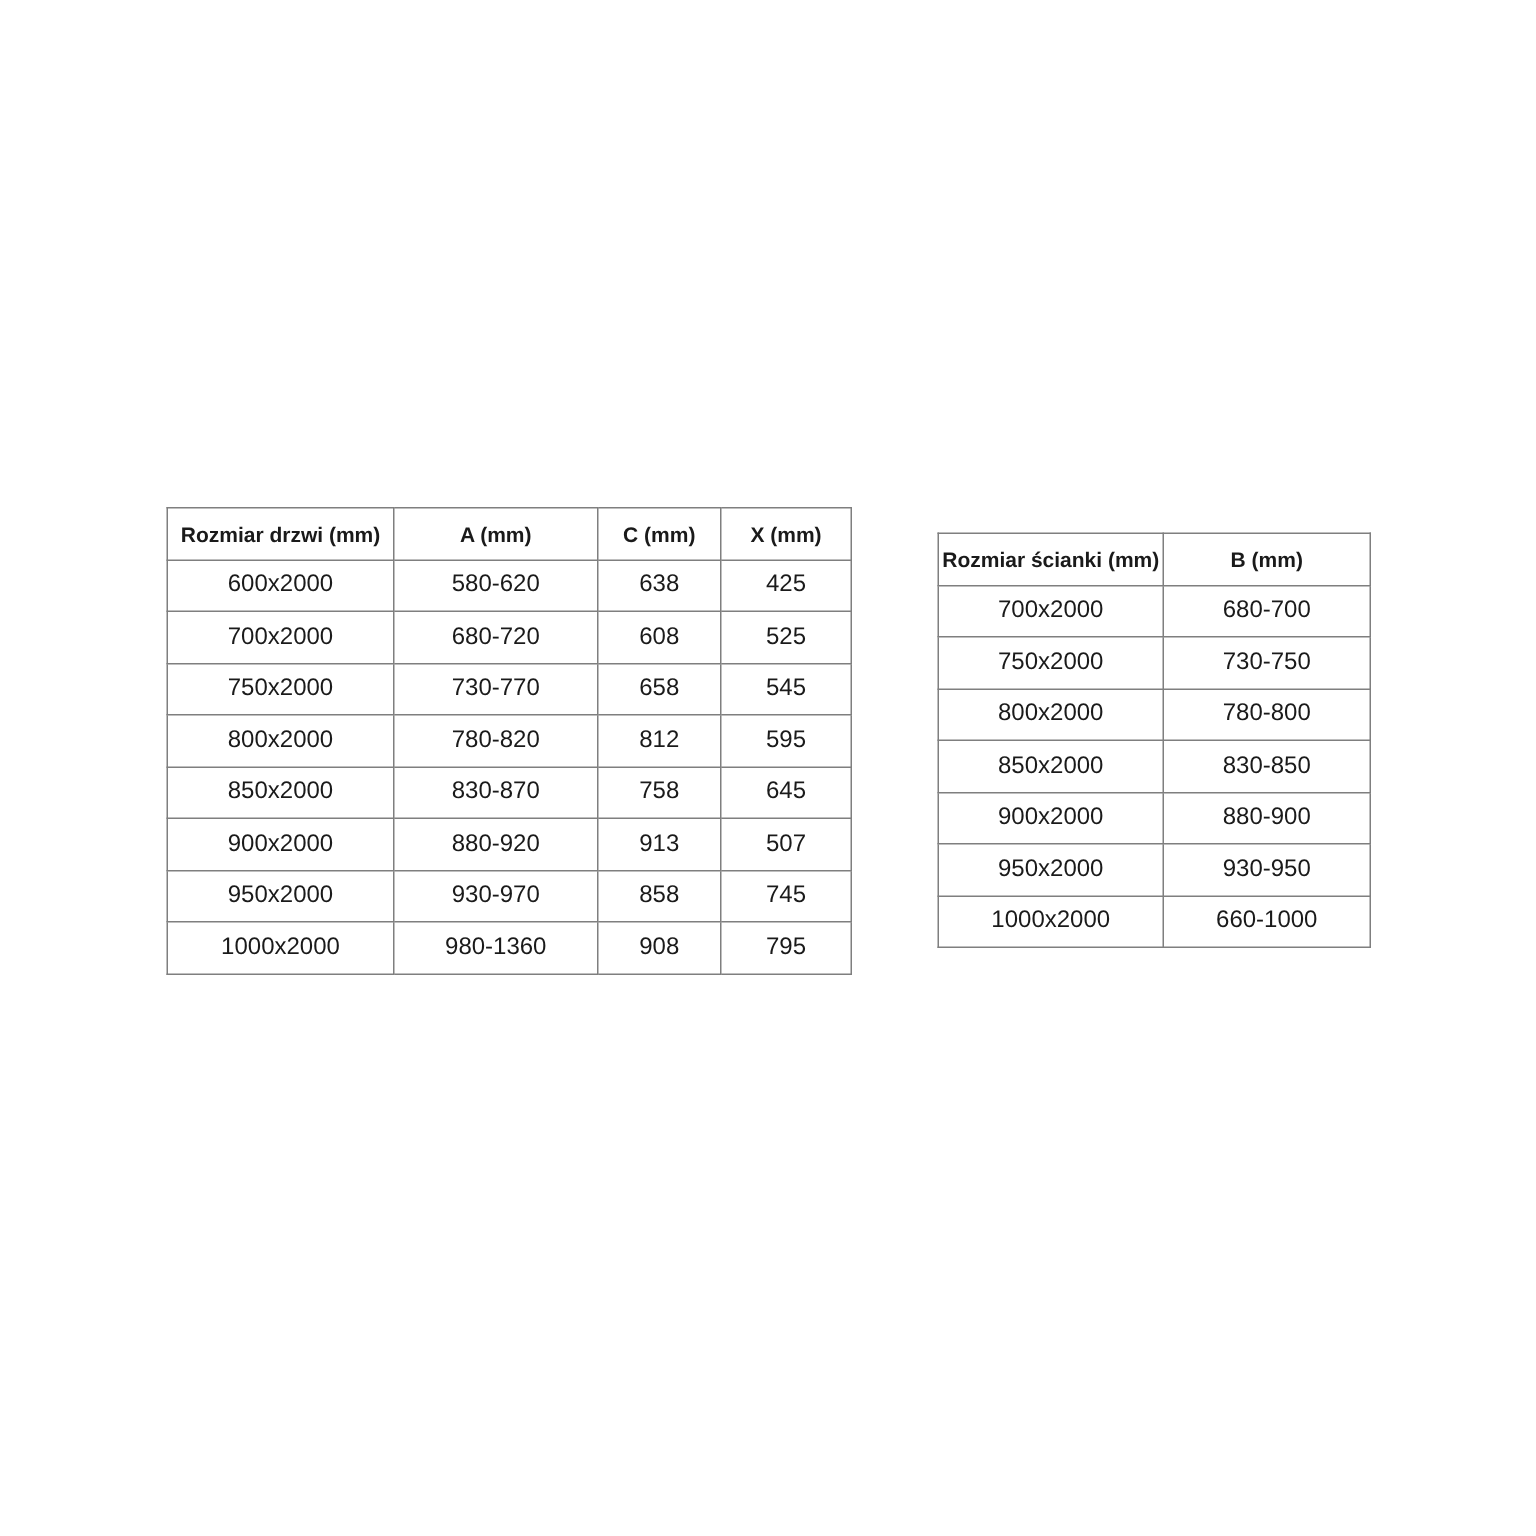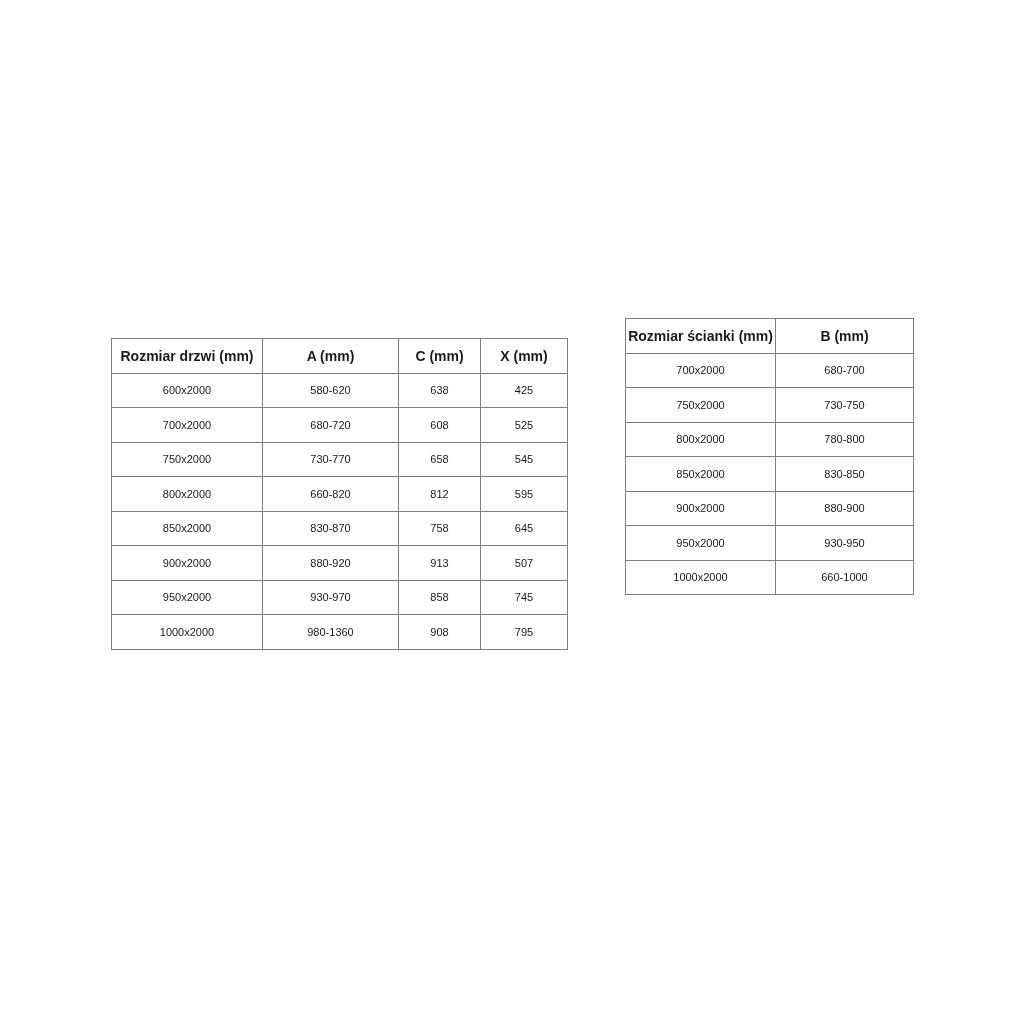--- a/index.html
+++ b/index.html
@@ -31,29 +31,29 @@
     color: #1a1a1a;
     white-space: nowrap;
     overflow: hidden;
   }
   table.spec-table th {
     font-weight: bold;
     font-size: 14px;
   }
   table.spec-table td {
     font-weight: normal;
-    font-size: 11px;
+    font-size: 16px;
   }
   #doors-table {
     left: 111px;
     top: 338px;
   }
   #wall-table {
     left: 625px;
-    top: 318px;
+    top: 355px;
   }
 </style>
 </head>
 <body>
 
 <div class="canvas">
 
   <table id="doors-table" class="spec-table">
     <colgroup>
       <col style="width:151px">
@@ -83,21 +83,21 @@
           <td>525</td>
         </tr>
         <tr>
           <td>750x2000</td>
           <td>730-770</td>
           <td>658</td>
           <td>545</td>
         </tr>
         <tr>
           <td>800x2000</td>
-          <td>660-820</td>
+          <td>780-820</td>
           <td>812</td>
           <td>595</td>
         </tr>
         <tr>
           <td>850x2000</td>
           <td>830-870</td>
           <td>758</td>
           <td>645</td>
         </tr>
         <tr>

